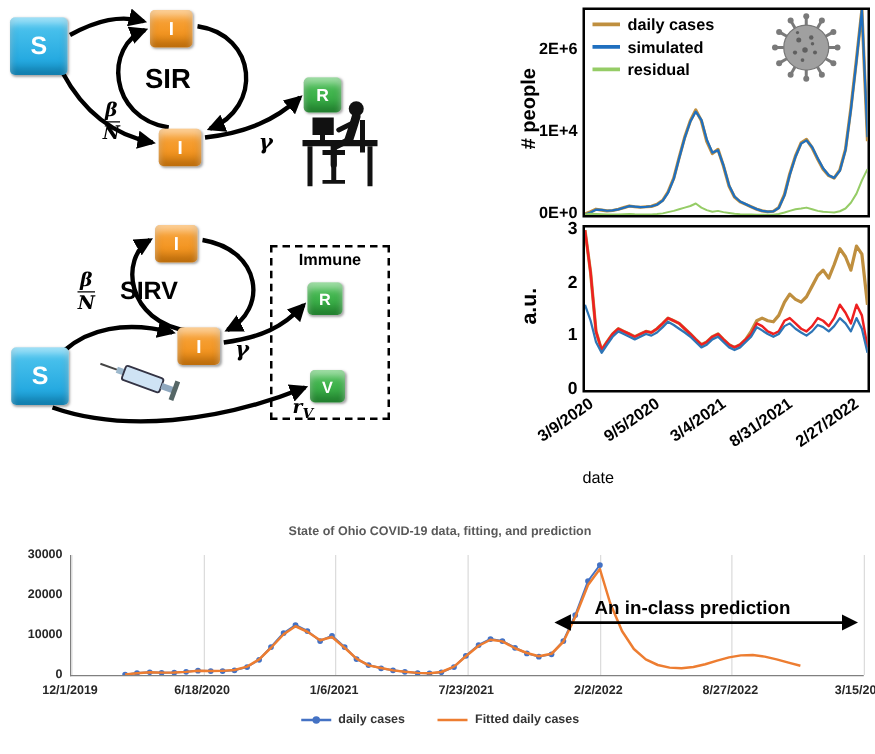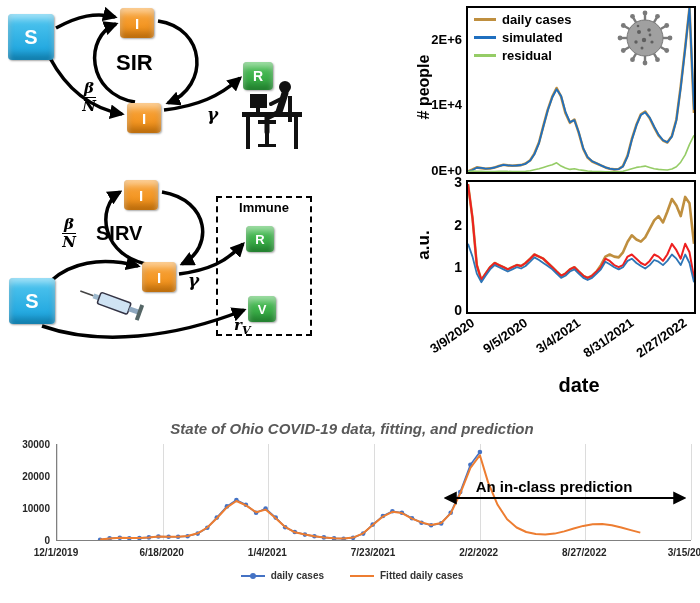--- a/index.html
+++ b/index.html
@@ -37,21 +37,21 @@
             font-weight:bold;font-size:10px;color:#262626;}
   .vgrid{position:absolute;top:0;bottom:0;width:1px;background:#dcdcdc;}
   .legend{position:absolute;display:flex;flex-direction:column;gap:3px;background:rgba(255,255,255,.0);}
   .lrow{display:flex;align-items:center;gap:6px;font-weight:bold;font-size:13px;white-space:nowrap;}
   .swatch{width:22px;height:3px;display:inline-block;flex:0 0 auto;}
   .legend3{position:absolute;left:0;right:0;display:flex;justify-content:center;gap:26px;
            align-items:center;font-size:10px;font-weight:bold;color:#333;}
   .leg3-item{display:flex;align-items:center;gap:6px;}
   .leg3-line{position:relative;width:24px;height:2px;}
   .leg3-dot{position:absolute;left:9px;top:-2px;width:6px;height:6px;border-radius:50%;}
-  .c3-title{position:absolute;left:0;right:0;text-align:center;font-size:15px;color:#595959;font-weight:600;font-style:italic;}
+  .c3-title{position:absolute;left:0;right:0;text-align:center;font-size:10px;color:#595959;font-weight:600;}
   .note-text{position:absolute;text-align:center;font-weight:bold;font-size:15px;color:#000;}
 </style>
 </head>
 <body>
 
 <div id="page">
 
   <div class="abs" style="left:0;top:0;width:320px;height:170px;">
     <svg width="320" height="170" style="position:absolute;left:0;top:0;">
       <defs>
@@ -219,21 +219,21 @@
           <polyline points="0.0,61.8 4.5,74.6 8.8,91.6 13.3,100.2 17.6,93.8 22.1,87.4 26.7,83.1 31.0,85.2 35.5,87.4 39.8,89.5 44.3,87.4 48.8,85.2 53.1,86.5 57.6,84.0 62.2,79.7 66.4,75.4 71.0,78.0 75.3,81.0 79.8,84.0 84.3,87.4 88.6,91.6 93.1,95.9 97.4,93.8 101.9,89.5 106.4,87.4 110.7,91.6 115.3,95.9 119.6,98.0 124.1,95.9 128.6,91.6 132.9,87.4 137.4,79.7 141.7,82.3 146.2,85.2 150.7,87.4 155.0,85.2 159.6,78.9 163.8,76.7 168.4,81.0 172.9,84.0 177.2,86.5 181.7,83.1 186.2,78.0 190.5,79.7 195.0,83.1 199.3,78.9 203.9,72.5 208.4,76.7 212.7,83.1 217.2,72.5 221.5,81.0 226.0,100.2" fill="none" stroke="#2e75b6" stroke-width="1.8" stroke-linejoin="round"></polyline>
         </svg>
     </div>
     <div class="abs" style="left:56px;top:134px;width:226px;height:60px;">
         <div class="c2-xtick" style="right: 99%;">3/9/2020</div>
         <div class="c2-xtick" style="right: 75.5%;">9/5/2020</div>
         <div class="c2-xtick" style="right: 52%;">3/4/2021</div>
         <div class="c2-xtick" style="right: 28.5%;">8/31/2021</div>
         <div class="c2-xtick" style="right: 5%;">2/27/2022</div>
       </div>
-    <div class="abs" style="left:56px;top:196px;width:226px;text-align:center;font-weight:bold;font-size:20px;">date</div>
+    <div class="abs" style="left:56px;top:196px;width:226px;text-align:left;font-weight:normal;font-size:13px;">date</div>
   </div>
 
   <div class="chart" style="left:6px;top:418px;width:692px;height:182px;">
     <div class="c3-title" style="top:2px;">State of Ohio COVID-19 data, fitting, and prediction</div>
     <div class="abs" style="left:6px;top:26px;width:42px;height:96px;">
         <div class="ytick3" style="top: 100%;">0</div>
         <div class="ytick3" style="top: 66.6667%;">10000</div>
         <div class="ytick3" style="top: 33.3333%;">20000</div>
         <div class="ytick3" style="top: 0%;">30000</div>
       </div>
@@ -288,21 +288,21 @@
           <circle cx="393.7" cy="68.8" r="2.3" fill="#4472c4"></circle>
           <circle cx="403.2" cy="48.0" r="2.3" fill="#4472c4"></circle>
           <circle cx="413.4" cy="20.8" r="2.3" fill="#4472c4"></circle>
           <circle cx="422.9" cy="8.0" r="2.3" fill="#4472c4"></circle>
           <polyline points="43.1,95.5 52.6,94.6 62.8,93.8 72.3,94.1 82.4,94.0 91.9,93.5 101.4,92.6 111.6,92.8 121.1,92.7 130.6,92.0 140.7,89.3 150.3,83.5 159.8,74.2 169.9,63.4 179.4,57.0 188.9,61.4 199.1,68.2 208.6,65.6 218.7,74.2 228.2,82.9 237.8,88.3 247.9,90.4 257.4,92.3 266.9,93.4 277.1,94.3 286.6,94.6 296.1,93.6 306.2,89.3 315.7,81.0 325.9,72.6 335.4,67.8 344.9,69.1 355.0,74.6 364.5,78.4 374.1,81.0 384.2,79.0 393.7,69.4 403.2,49.6 413.4,24.0 422.9,11.2 431.1,38.4 440.6,60.8 450.1,75.2 459.6,83.5 469.2,88.0 478.7,90.1 488.2,90.6 497.7,89.6 507.2,87.4 516.7,84.5 526.2,81.9 535.7,80.3 545.2,80.0 554.8,81.3 564.3,83.5 573.8,86.1 583.3,88.6" fill="none" stroke="#ed7d31" stroke-width="2" stroke-linejoin="round"></polyline>
         </svg>
     </div>
     <div class="abs" style="left:50px;top:126px;width:634px;height:16px;">
         <div class="c3-xtick" style="left: 0%;">12/1/2019</div>
         <div class="c3-xtick" style="left: 16.67%;">6/18/2020</div>
-        <div class="c3-xtick" style="left: 33.33%;">1/4/2021</div>
+        <div class="c3-xtick" style="left: 33.33%;">1/6/2021</div>
         <div class="c3-xtick" style="left: 50%;">7/23/2021</div>
         <div class="c3-xtick" style="left: 66.67%;">2/2/2022</div>
         <div class="c3-xtick" style="left: 83.33%;">8/27/2022</div>
         <div class="c3-xtick" style="left: 100%;">3/15/2023</div>
       </div>
     <div class="note-text" style="left:408px;top:60px;width:280px;">An in-class prediction</div>
     <svg width="258" height="16" style="position:absolute;left:430px;top:72px;">
       <defs>
         <marker id="ah3" viewBox="0 0 8 8" markerWidth="6" markerHeight="6" refX="6.5" refY="4" orient="auto-start-reverse">
           <path d="M0,0 L8,4 L0,8 Z" fill="#000"></path>

